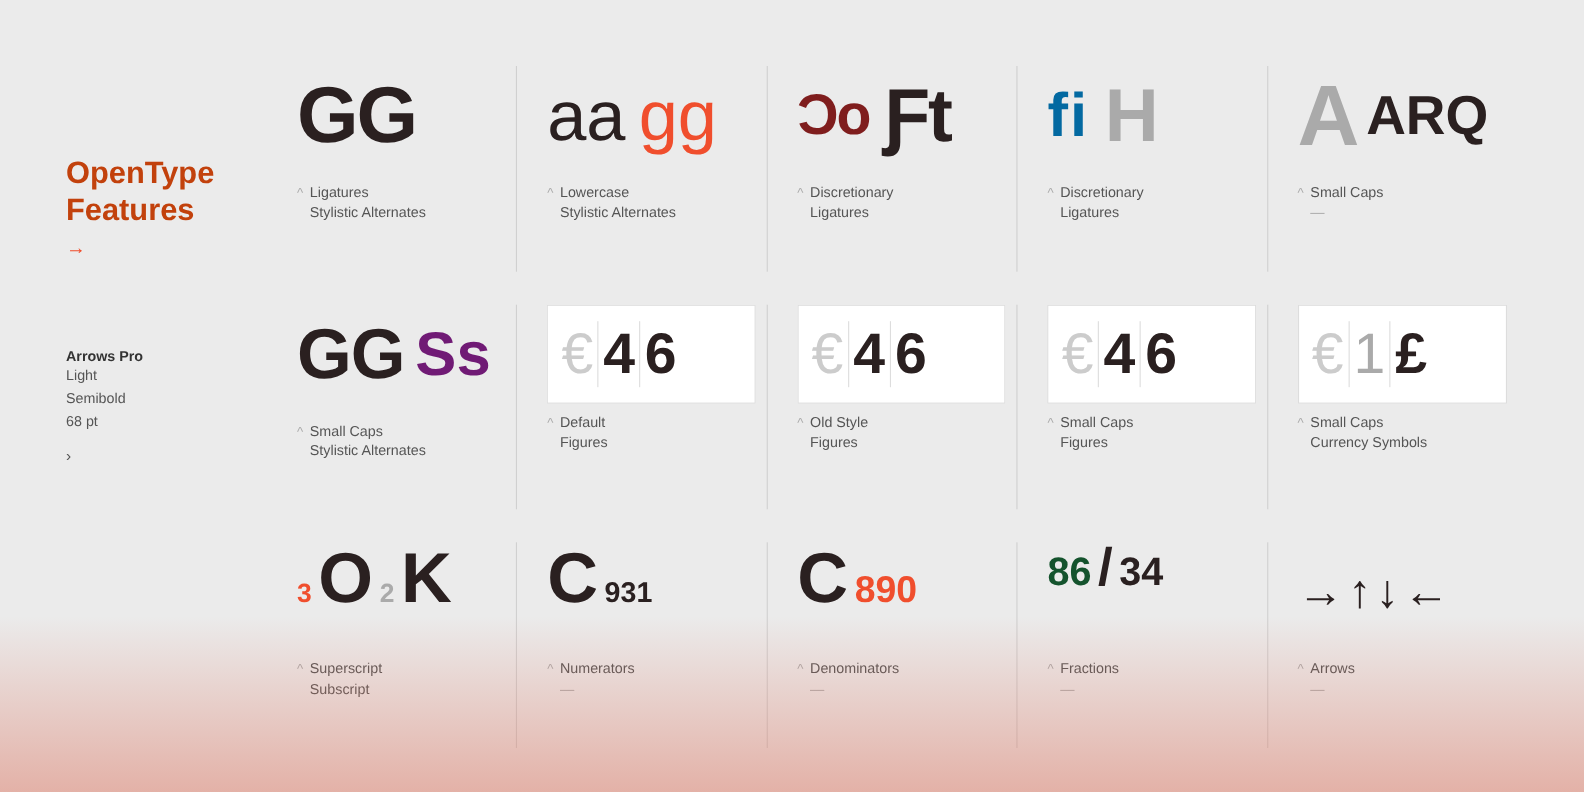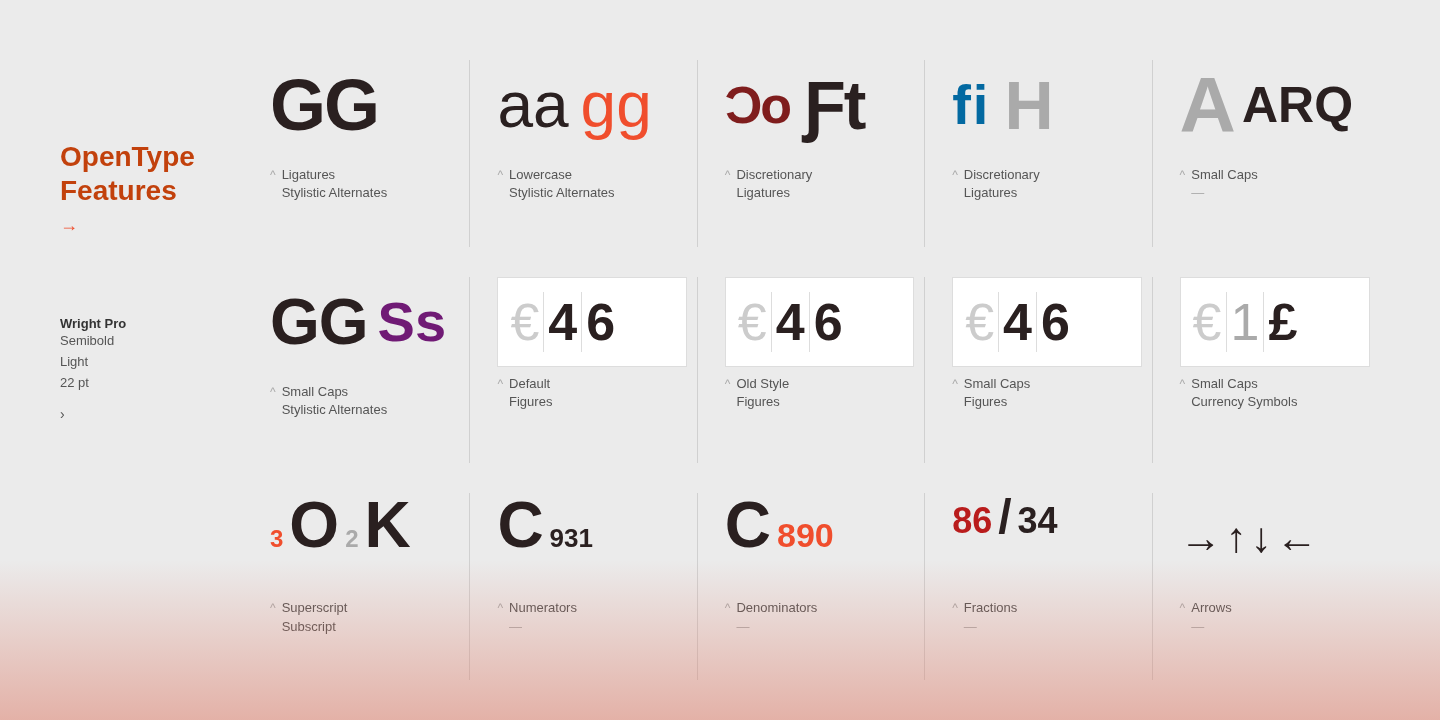--- a/index.html
+++ b/index.html
@@ -149,24 +149,24 @@
 
 <div class="container">
 
   <div class="sidebar">
     <div class="sidebar-title">
       OpenType<br>Features
     </div>
     <span class="sidebar-arrow">→</span>
 
     <div class="sidebar-info">
-      <div class="sidebar-font-name">Wright Pro</div>
+      <div class="sidebar-font-name">Arrows Pro</div>
+      <div class="sidebar-font-details">Light</div>
       <div class="sidebar-font-details">Semibold</div>
-      <div class="sidebar-font-details">Light</div>
-      <div class="sidebar-font-details">22 pt</div>
+      <div class="sidebar-font-details">68 pt</div>
       <span class="sidebar-chevron">›</span>
     </div>
   </div>
 
   <div class="main-grid">
 
     <div class="feature-cell">
       <div class="feature-display">
         <span style="font-size:72px; font-weight:800; color:#2a2020; letter-spacing:-2px;">GG</span>
       </div>
@@ -344,21 +344,21 @@
       <div class="feature-label-group">
         <span class="caret">^</span>
         <div class="feature-label">
           Denominators<br><span class="dash">—</span>
         </div>
       </div>
     </div>
 
     <div class="feature-cell">
       <div class="feature-display" style="align-items:baseline; min-height:90px;">
-        <span style="font-size:36px; font-weight:700; color:#b91c1c; vertical-align:super;">86</span>
+        <span style="font-size:36px; font-weight:700; color:#14532d; vertical-align:super;">86</span>
         <span style="font-size:48px; font-weight:700; color:#2a2020;">/</span>
         <span style="font-size:36px; font-weight:700; color:#2a2020; vertical-align:sub;">34</span>
       </div>
       <div class="feature-label-group">
         <span class="caret">^</span>
         <div class="feature-label">
           Fractions<br><span class="dash">—</span>
         </div>
       </div>
     </div>

